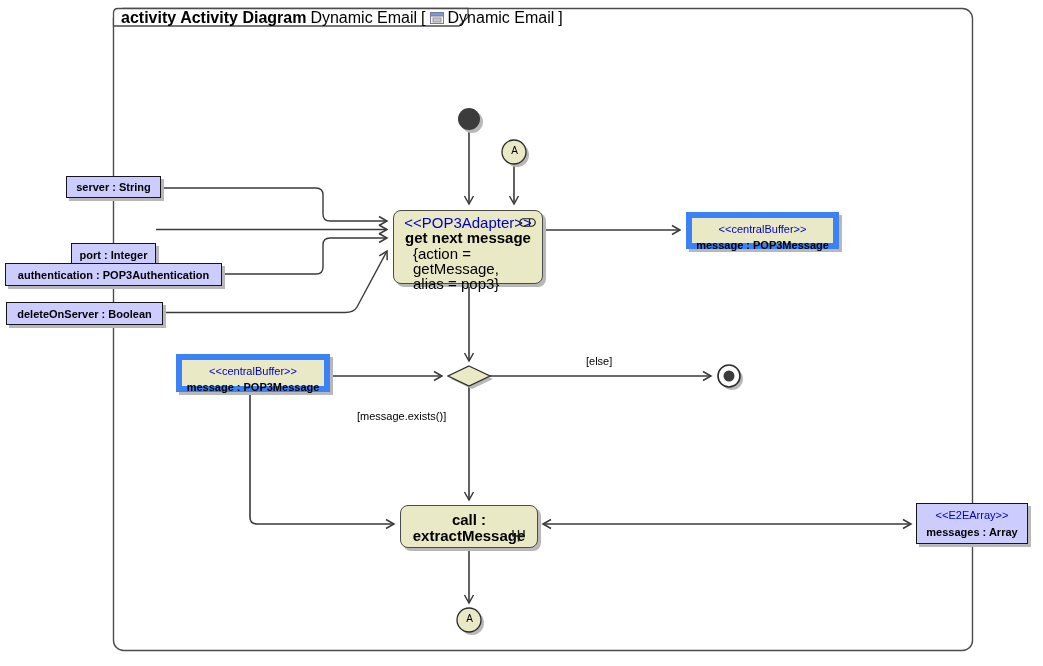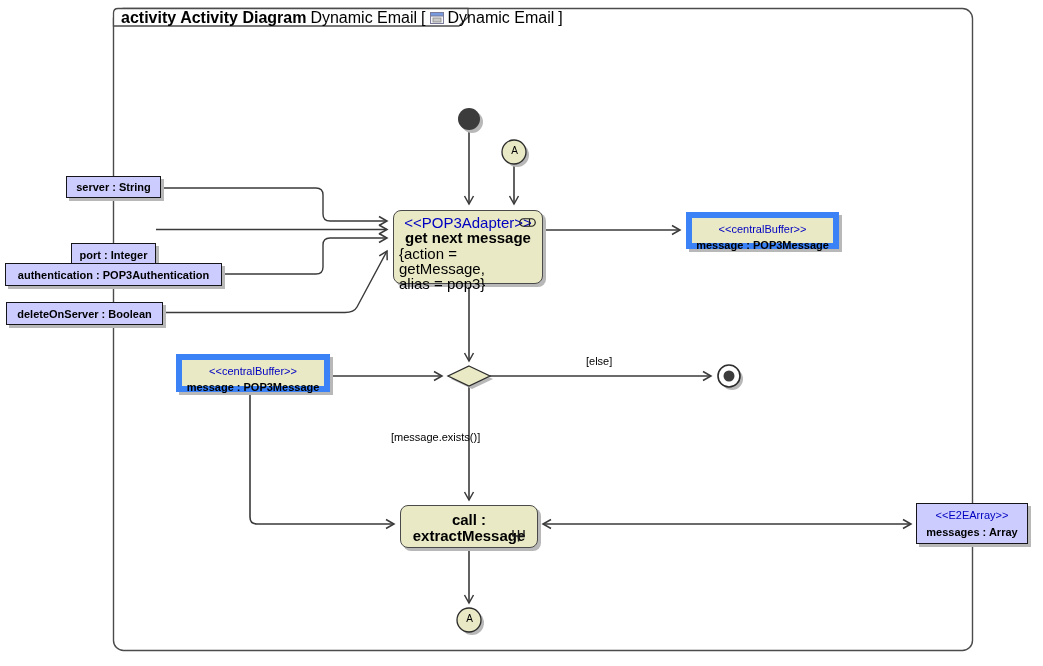--- a/index.html
+++ b/index.html
@@ -30,21 +30,21 @@
   }
   .buffer .stereo{color:#0000c0;line-height:16px;}
   .buffer .bname{font-weight:bold;line-height:16px;}
   
   .action{
     background:#e9e9c6;border:1.5px solid #4a4a4a;border-radius:8px;
     box-shadow:3px 3px 0 #b8b8b8;font-size:15px;
   }
   .action .stereo{color:#0000c0;text-align:center;line-height:15px;padding-top:4px;}
   .action .aname{font-weight:bold;text-align:center;line-height:16px;}
-  .action .props{padding-left:5px;line-height:15px;}
+  .action .props{padding-left:19px;line-height:15px;}
   .guard{font-size:11px;white-space:nowrap;}
   .conn-letter{font-size:10px;text-align:center;font-weight:normal;}
   .lavbox{
     background:#ccccff;border:1px solid #16161a;box-shadow:3px 3px 0 #b8b8b8;
     font-size:11px;text-align:center;padding-top:3px;
   }
   .lavbox .stereo{color:#0000c0;line-height:17px;}
   .lavbox .bname{font-weight:bold;line-height:17px;}
   .icon-abs{position:absolute;}
 </style>
@@ -149,18 +149,18 @@
       </g>
     </svg>
   </div>
 
   <div class="abs lavbox" style="left:916px;top:503px;width:112px;height:41px;">
     <div class="stereo">&lt;&lt;E2EArray&gt;&gt;</div>
     <div class="bname">messages : Array</div>
   </div>
 
   <div class="abs guard" style="left:586px;top:355px;">[else]</div>
-  <div class="abs guard" style="left:357px;top:431px;margin-left:34px;">[message.exists()]</div>
+  <div class="abs guard" style="left:357px;top:410px;">[message.exists()]</div>
 
   <div class="abs conn-letter" style="left:502px;top:145px;width:25px;">A</div>
   <div class="abs conn-letter" style="left:457px;top:613px;width:25px;">A</div>
 
 </div>
 
 </body></html>

